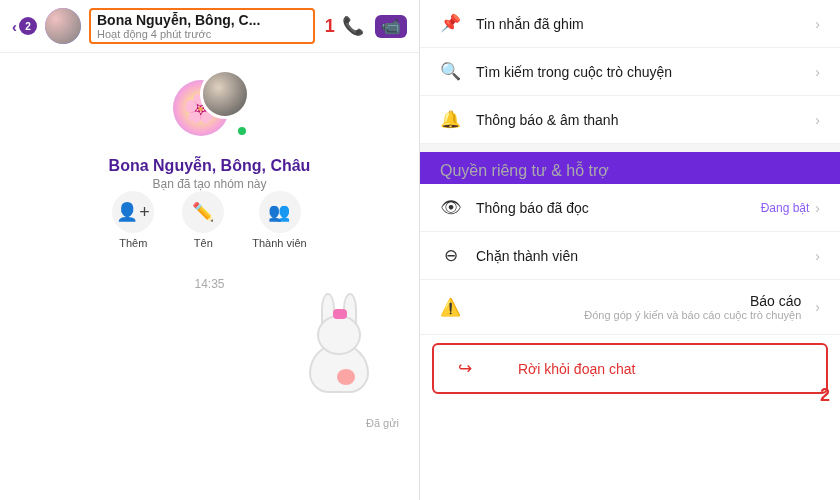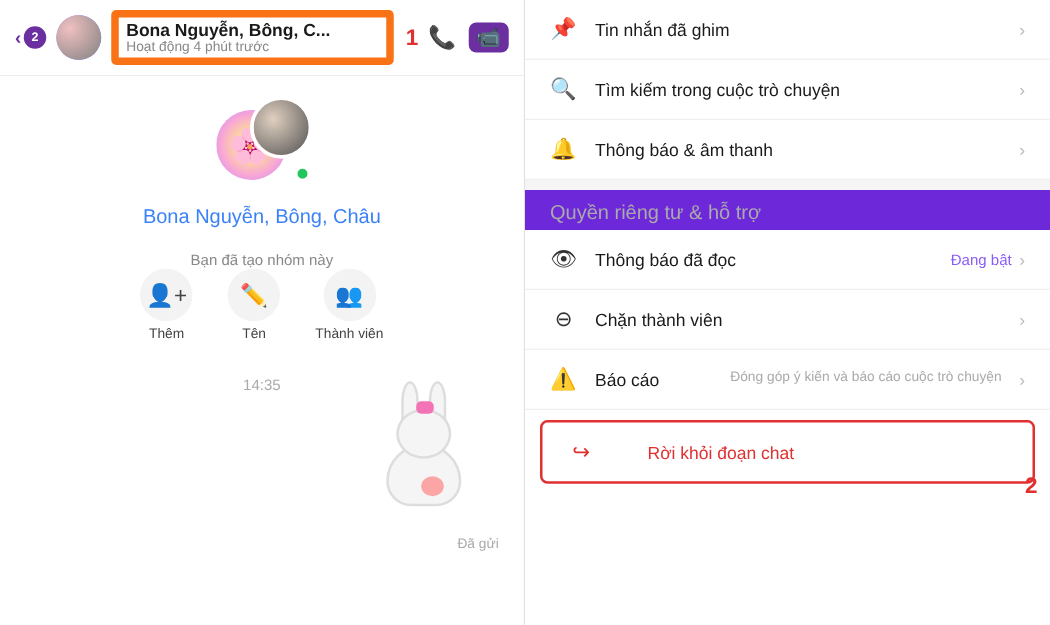--- a/index.html
+++ b/index.html
@@ -66,21 +66,21 @@
       overflow: hidden;
     }
     .header-avatar-inner {
       width: 100%;
       height: 100%;
       border-radius: 50%;
       background: radial-gradient(circle at 30% 30%, #f0c0c0, #808080);
     }
     .header-info {
       flex: 1;
-      border: 6px solid #f97316;
+      border: 2px solid #f97316;
       border-radius: 4px;
       padding: 2px 6px;
     }
     .header-name {
       font-size: 14px;
       font-weight: 600;
       color: #1a1a1a;
       white-space: nowrap;
       overflow: hidden;
       text-overflow: ellipsis;
@@ -178,23 +178,23 @@
       right: 2px;
       width: 12px;
       height: 12px;
       background: #22c55e;
       border-radius: 50%;
       border: 2px solid white;
       z-index: 3;
     }
     .group-name {
       font-size: 16px;
-      font-weight: 400;
-      color: #3b82f6;
-      margin-bottom: 18px;
+      font-weight: 700;
+      color: #4c1d95;
+      margin-bottom: 2px;
     }
     .group-subtitle {
       font-size: 12px;
       color: #888;
       margin-bottom: 0;
     }
 
     
     .action-row {
       display: flex;
@@ -221,20 +221,21 @@
     }
     .action-label {
       font-size: 11px;
       color: #444;
     }
 
     
     .timestamp {
       font-size: 12px;
       color: #aaa;
+      margin-bottom: 12px;
       align-self: center;
     }
 
     
     .sticker-area {
       display: flex;
       flex-direction: column;
       align-items: flex-end;
       width: 100%;
       padding-right: 20px;
@@ -529,21 +530,21 @@
     <div class="menu-item">
       <span class="menu-icon">⊖</span>
       <span class="menu-text">Chặn thành viên</span>
       <div class="menu-right">
         <span class="menu-chevron">›</span>
       </div>
     </div>
 
     <div class="menu-item">
       <span class="menu-icon">⚠️</span>
-      <div style="flex:1; display:flex; flex-direction:row;">
+      <div style="flex:1; display:flex; flex-direction:column;align-items:flex-end;">
         <span class="menu-text">Báo cáo</span>
         <span style="font-size:11px;color:#aaa;">Đóng góp ý kiến và báo cáo cuộc trò chuyện</span>
       </div>
       <div class="menu-right">
         <span class="menu-chevron">›</span>
       </div>
     </div>
 
   </div>
 

